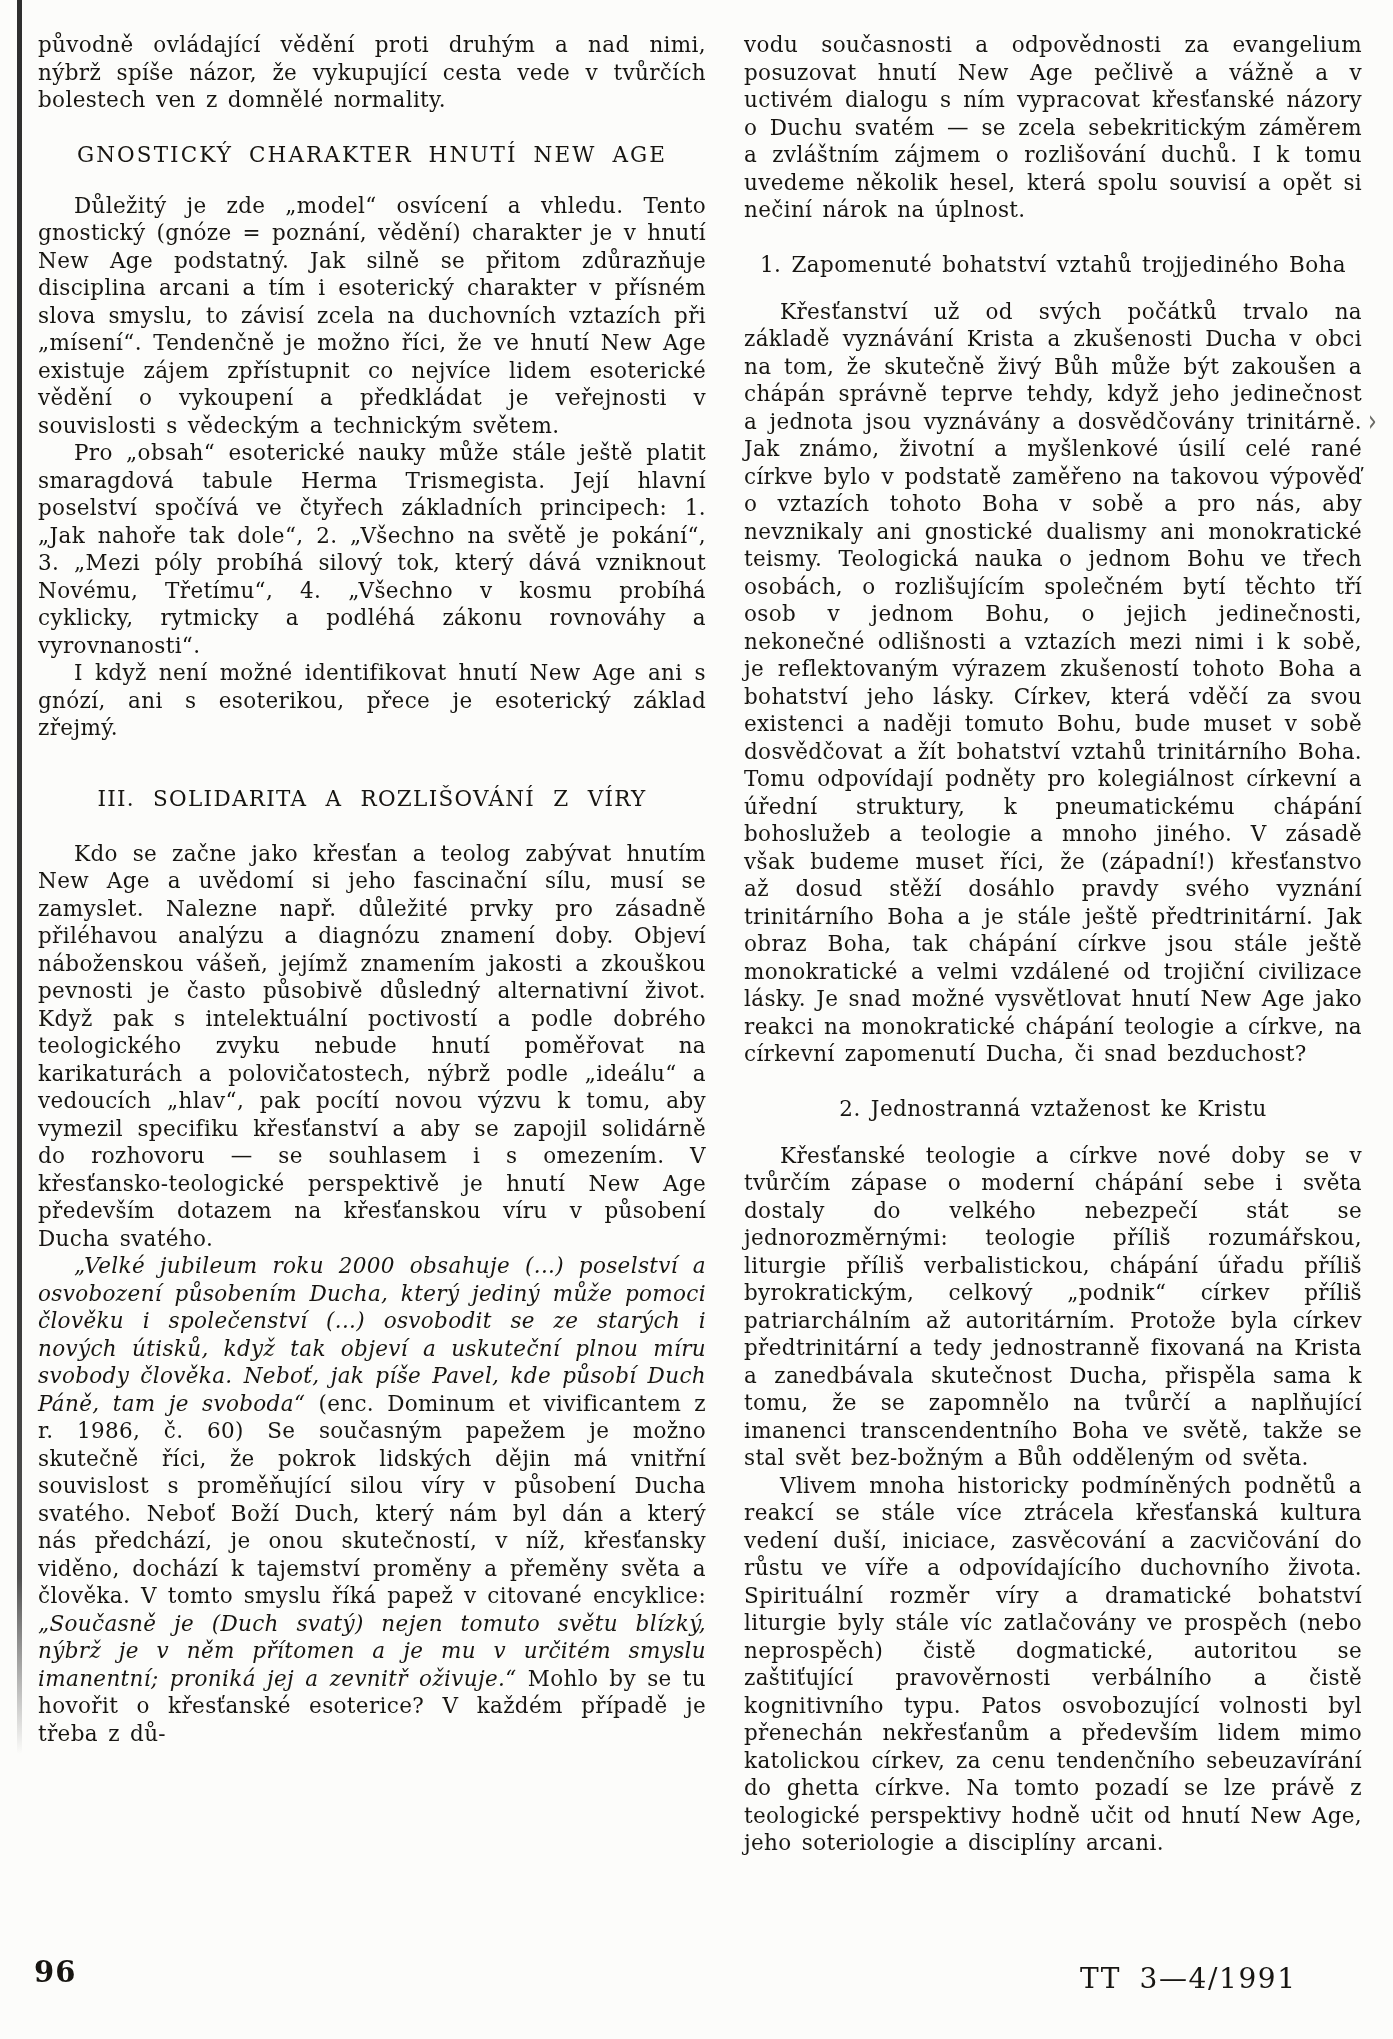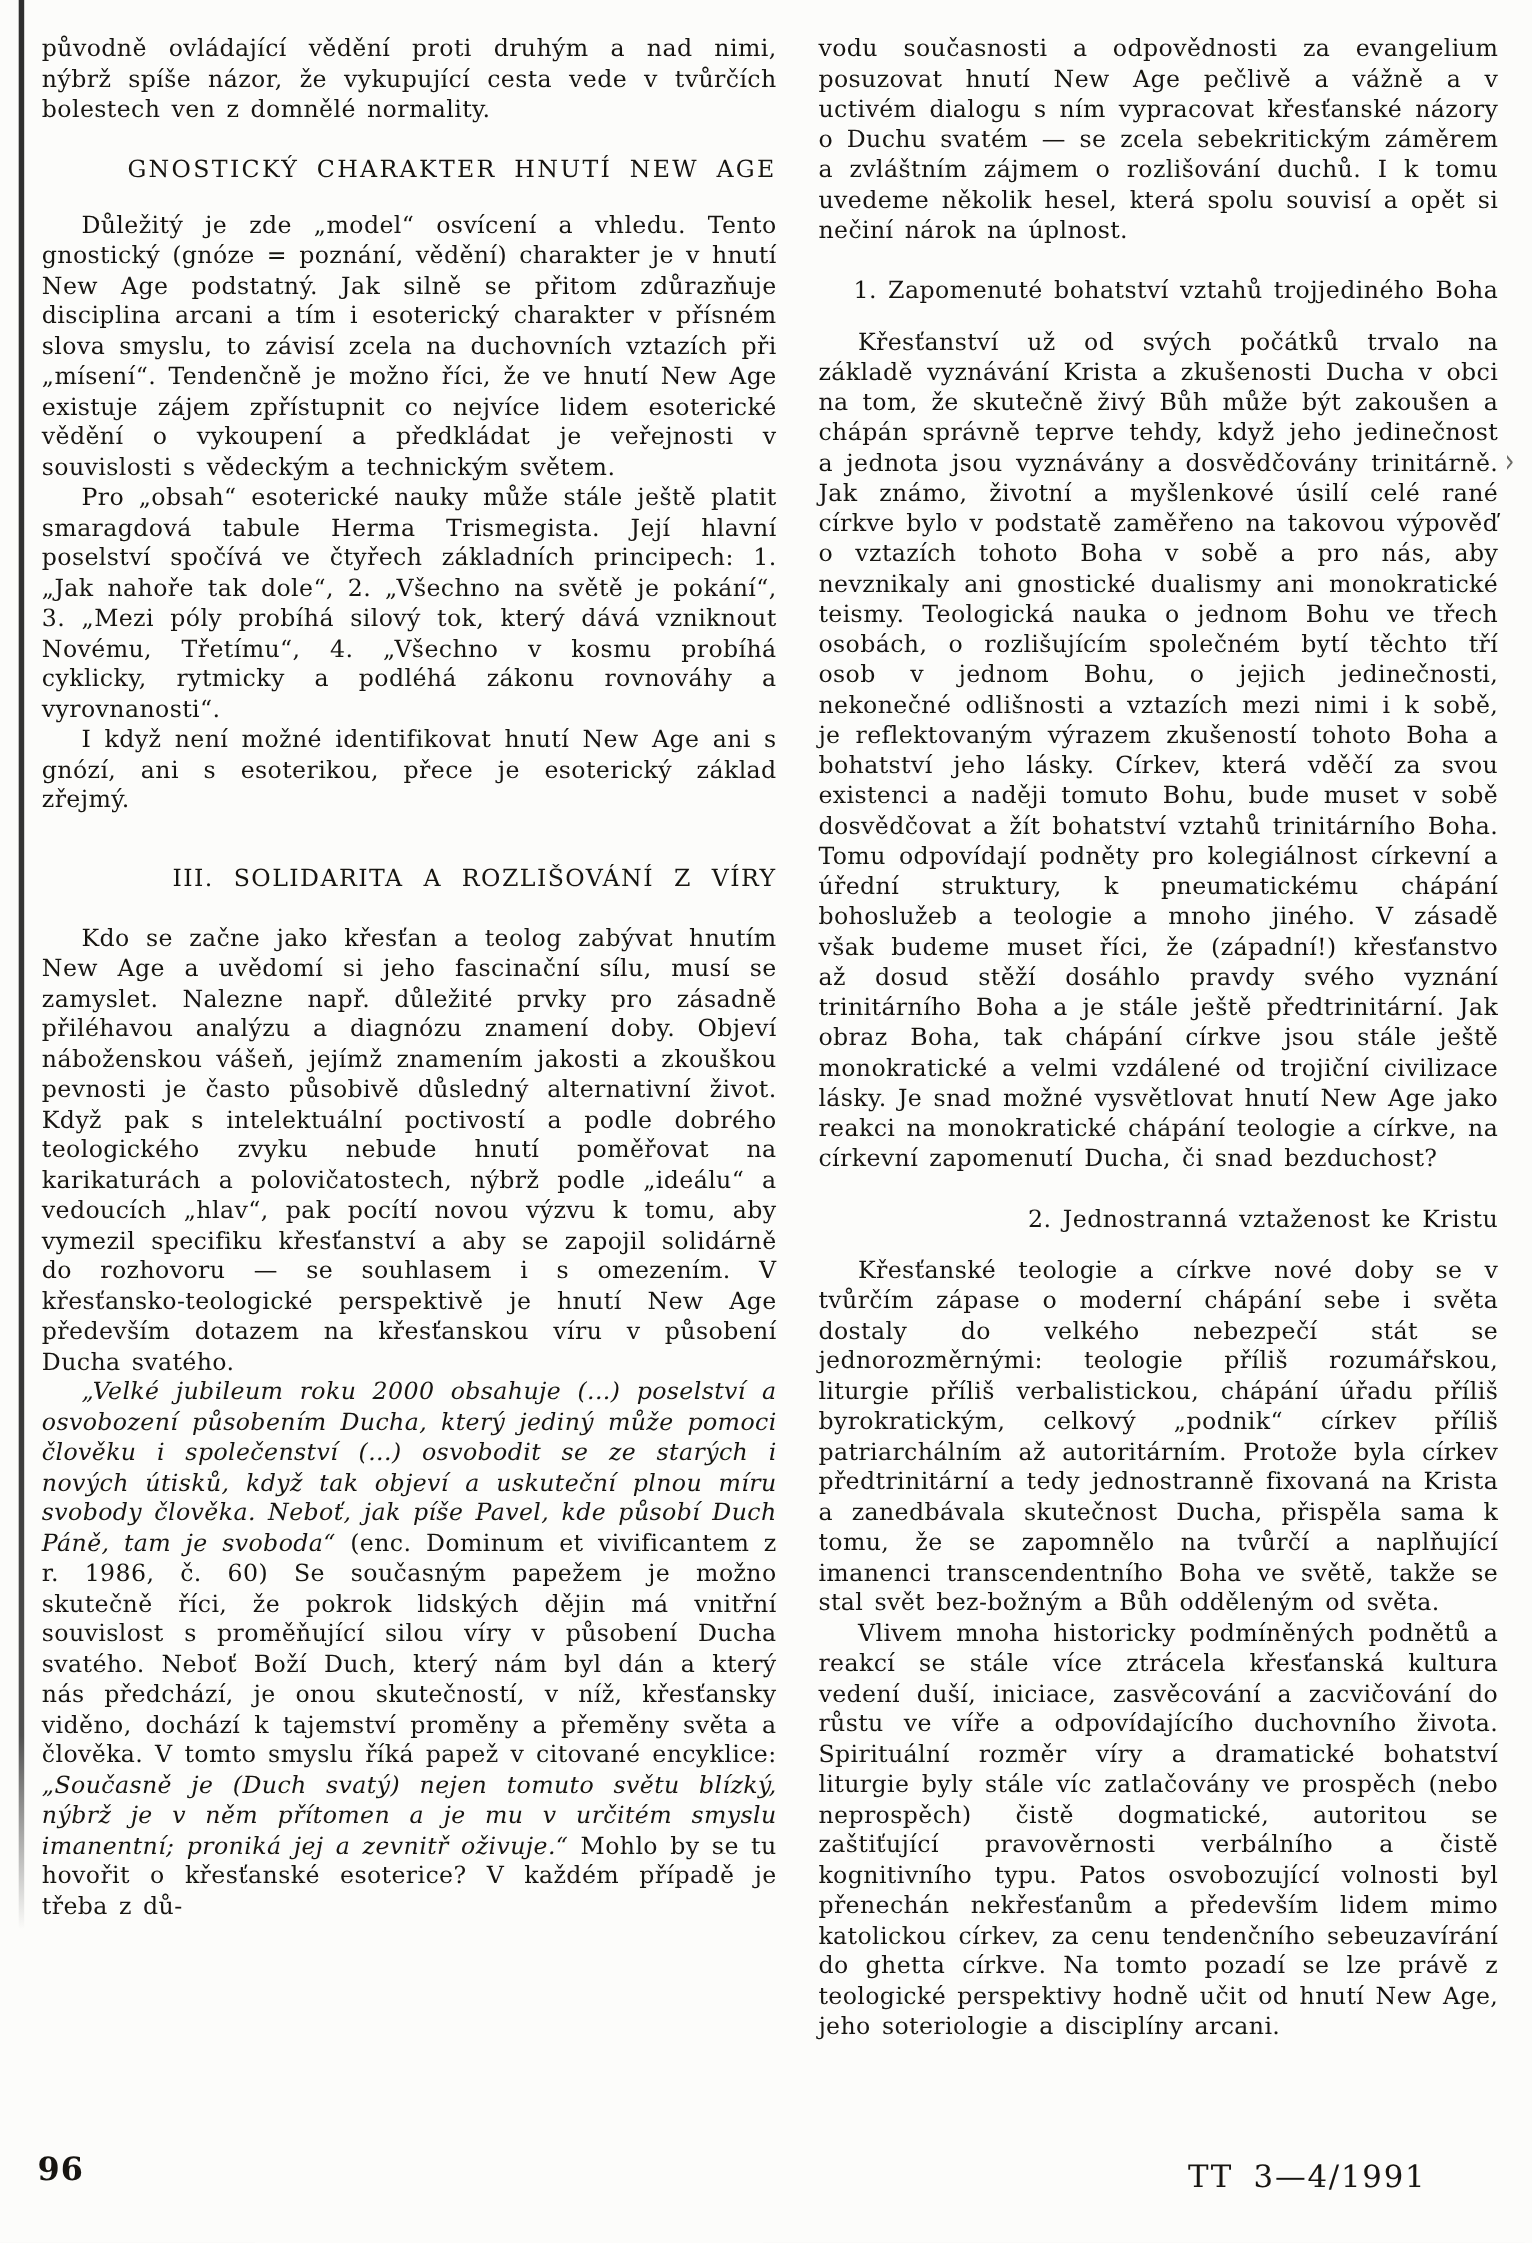--- a/index.html
+++ b/index.html
@@ -38,32 +38,32 @@
     word-spacing: 3px;
   }
   .col-left  { left: 38px;  width: 668px; }
   .col-right { left: 744px; width: 618px; }
   p.para { margin: 0; text-indent: 36px; }
   p.para.no-indent { text-indent: 0; }
   h2.sect {
     font-size: 21.5px; font-weight: 400;
     letter-spacing: 2.1px; word-spacing: 7px;
     margin: 26px 0 22px; line-height: 30px;
-    text-align: right;
+    text-align: center;
   }
   h2.sect-bold {
     font-weight: 400;
     letter-spacing: 1.3px; word-spacing: 10px;
     margin: 42px 0 26px;
   }
   h3.subsect {
     font-size: 21.5px; font-weight: 400;
     letter-spacing: 0.4px; word-spacing: 3px;
     margin: 26px 0 19px; line-height: 29px;
-    text-align: right;
+    text-align: center;
   }
   .italic { font-style: italic; }
   .footer-num {
     position: absolute; left: 34px; top: 1955px;
     font-size: 29px; font-weight: 700; letter-spacing: 1px;
   }
   .footer-ref {
     position: absolute; left: 1080px; top: 1962px;
     font-size: 28px; letter-spacing: 1.6px; word-spacing: 8px;
   }

